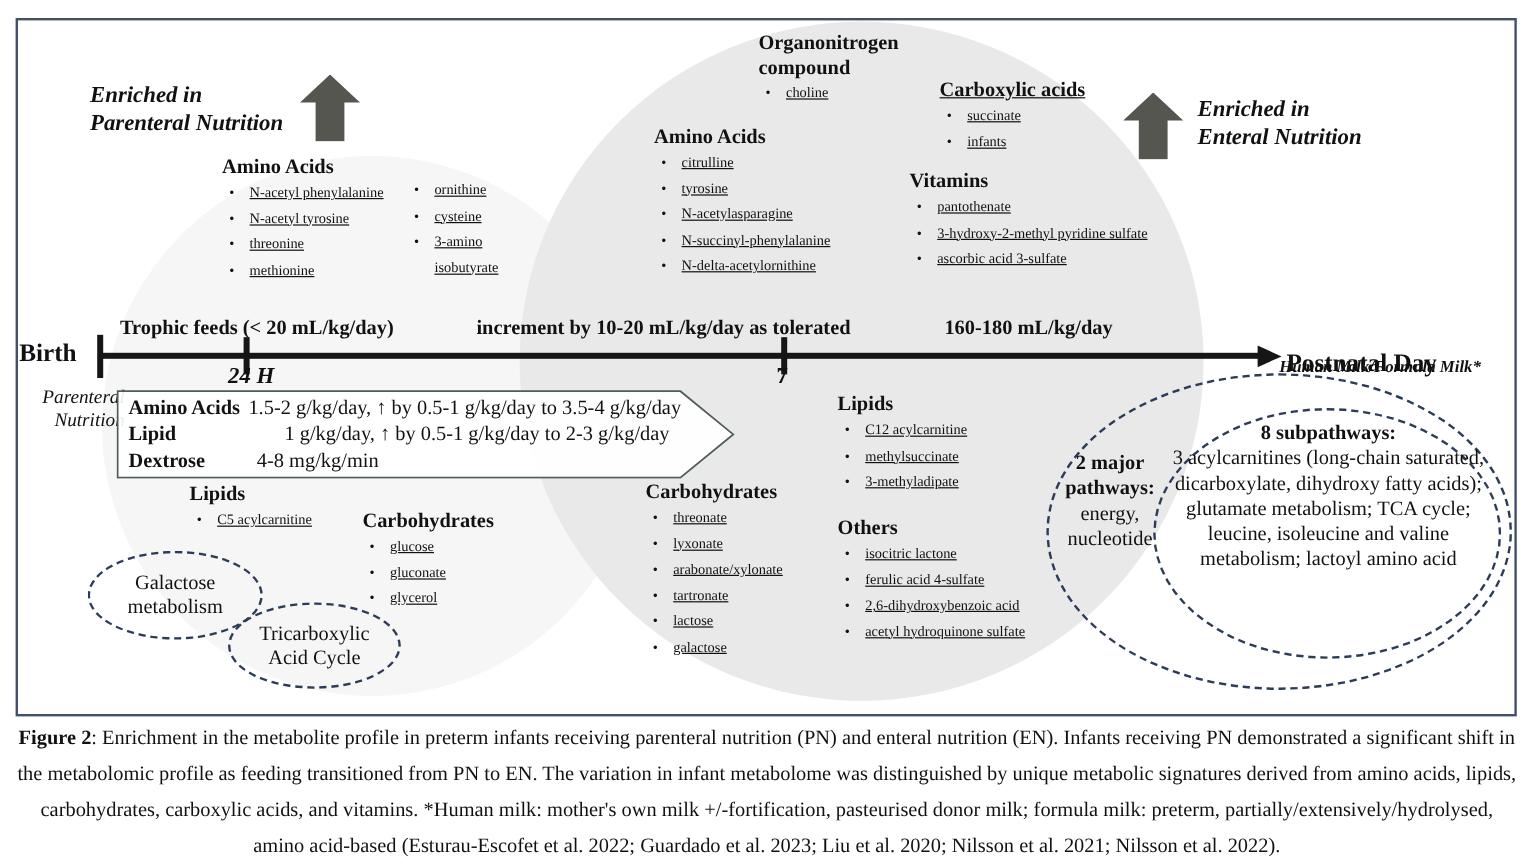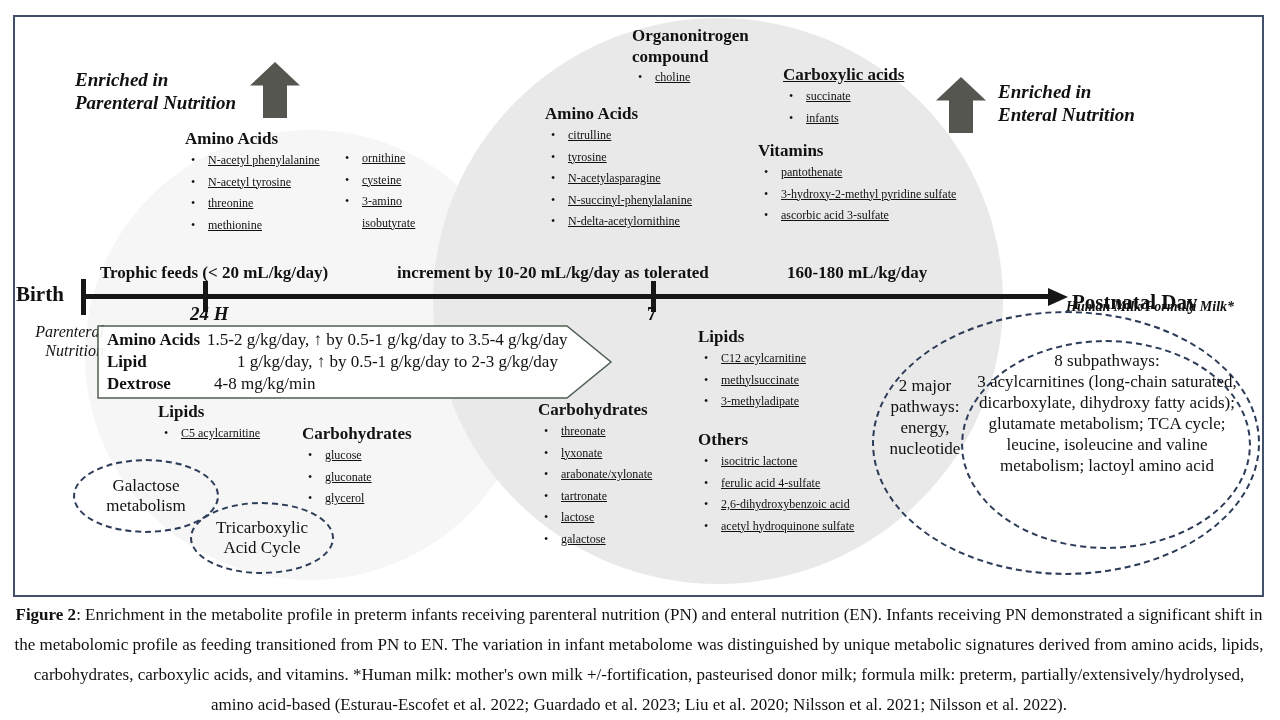--- a/index.html
+++ b/index.html
@@ -37,21 +37,21 @@
   .milk { font-weight:bold; font-style:italic; font-size:14px; white-space:nowrap;margin-top:32px; }
   .pn-side { font-style:italic; font-size:16px; line-height:19px; text-align:right; white-space:pre-line; }
   .pnbox-text { font-size:17px; line-height:22px; white-space:nowrap; }
   .pnbox-text .lbl { font-weight:bold; display:inline-block; width:100px; }
   .ellipse {
     border:2px dashed #2c3b57; border-radius:50%;
     display:flex; align-items:center; justify-content:center;
     text-align:center; font-size:17px; line-height:20px; background:transparent; z-index:3;
   }
   .pathways { text-align:center; font-size:17px; line-height:21px; z-index:4; }
-  .pathways .pt { font-weight:normal; }
+  .pathways .pt { font-weight:bold; }
   .caption { font-size:17px; line-height:30px; text-align:center; }
   .caption b { font-weight:bold; }
 </style>
 </head>
 <body>
 
 <div id="stage">
 
   <div class="abs circle circle-left"></div>
   <div class="abs circle circle-center"></div>

